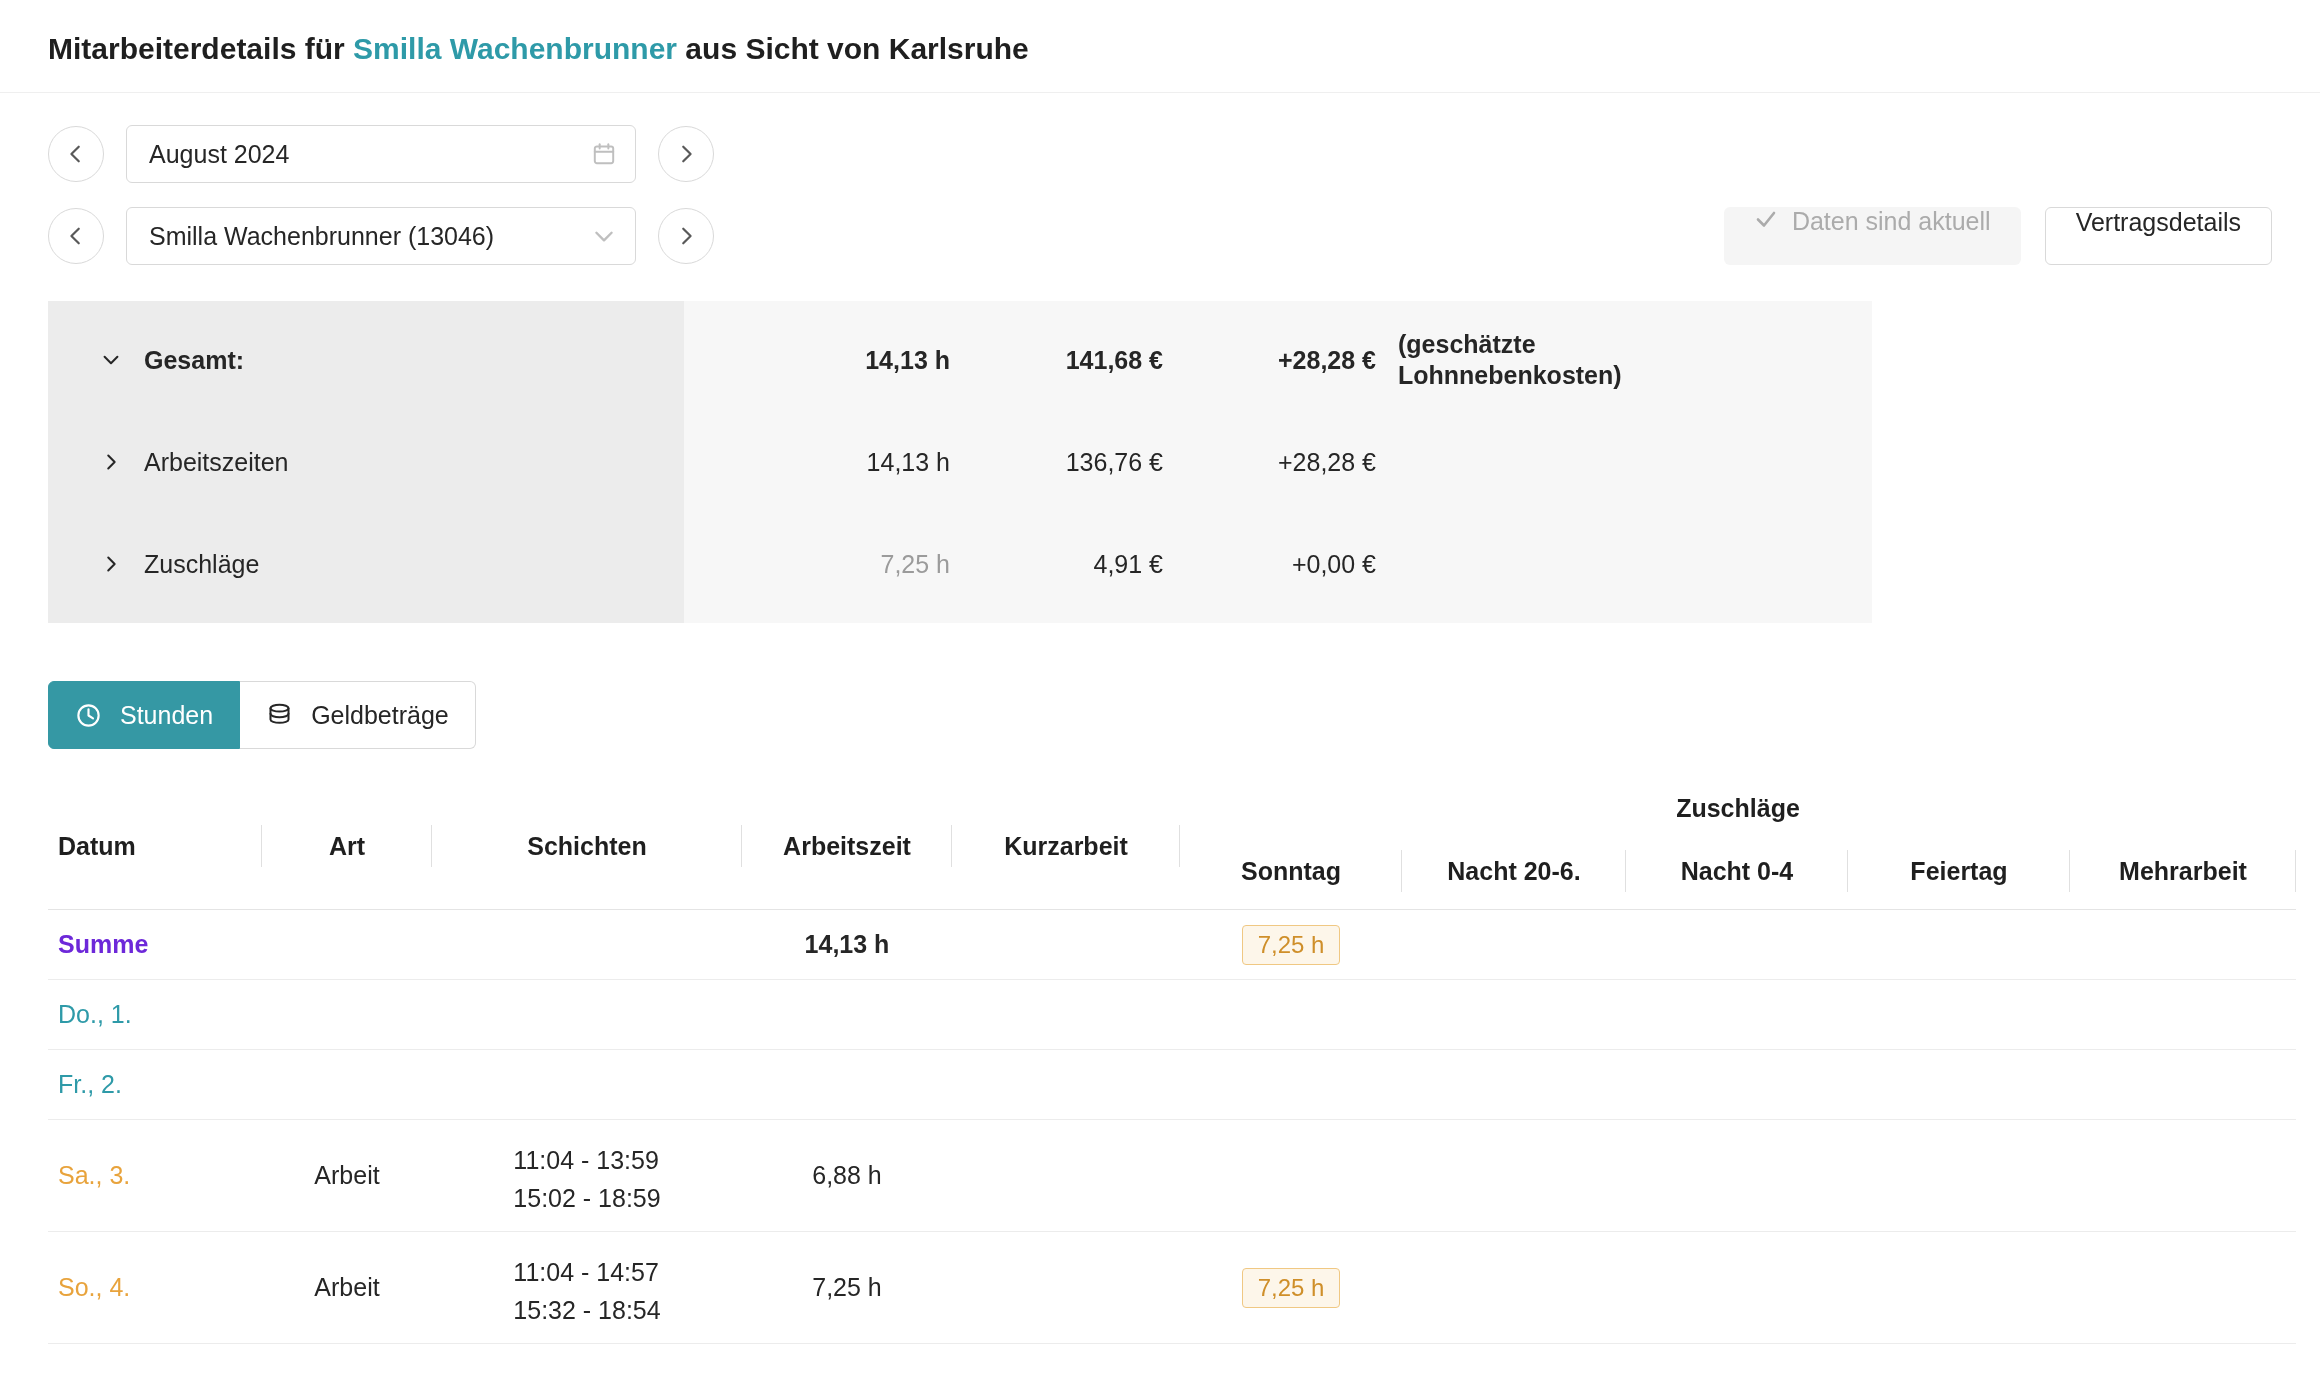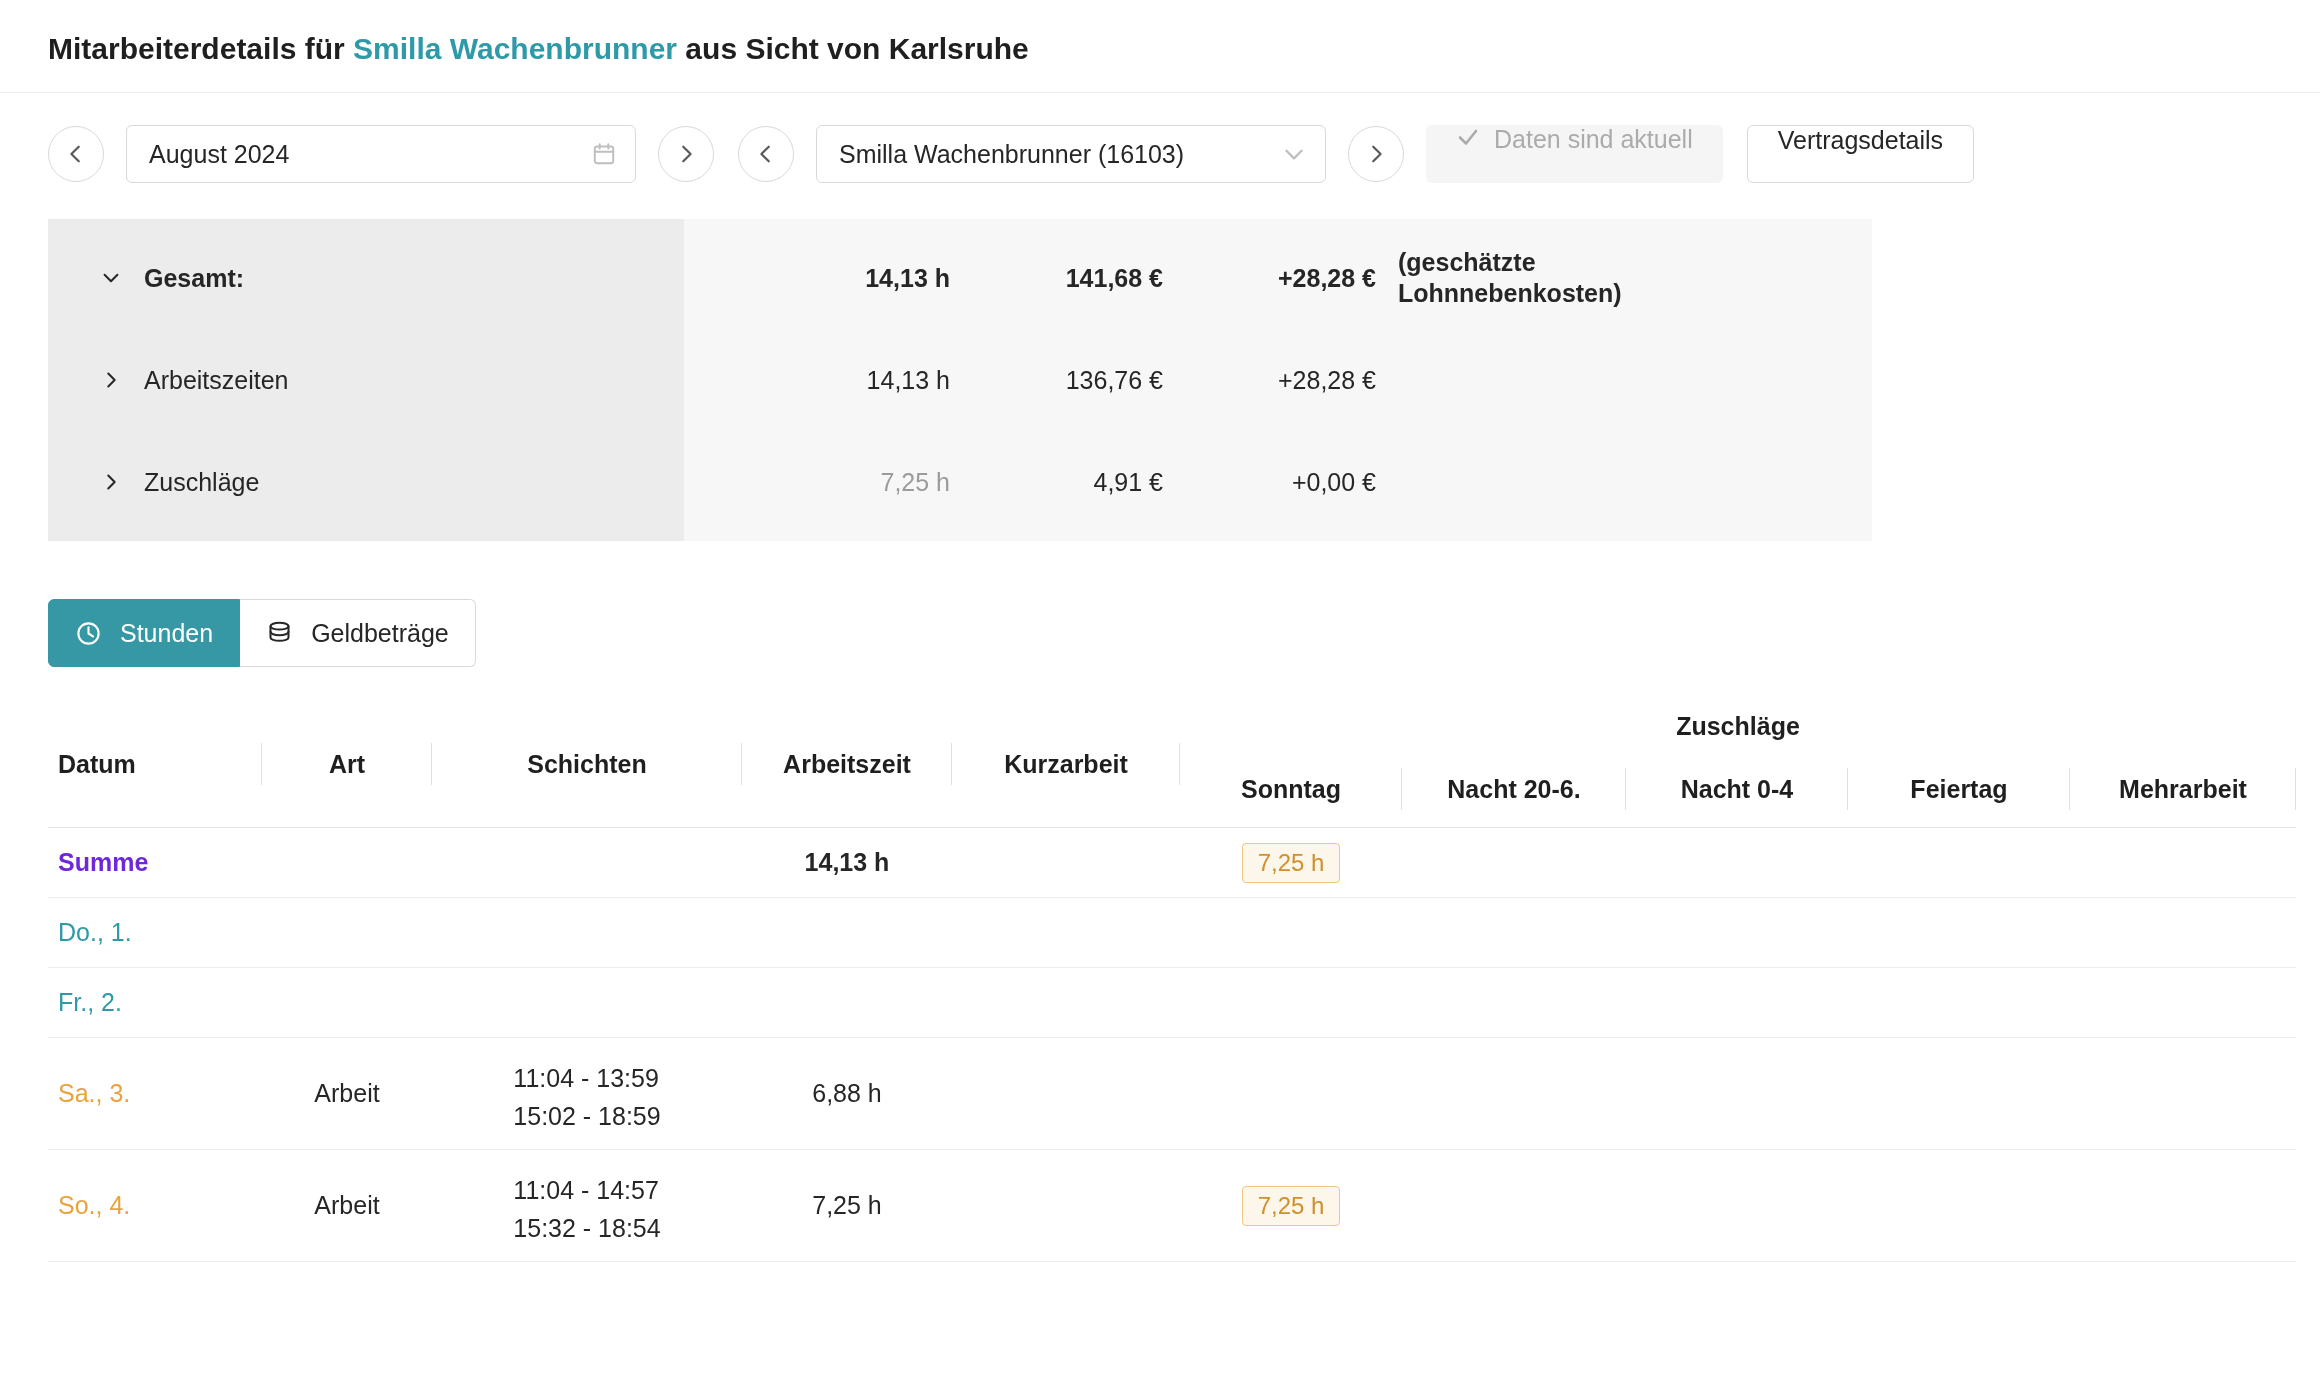--- a/index.html
+++ b/index.html
@@ -5,21 +5,21 @@
   * { box-sizing: border-box; margin: 0; padding: 0; }
   html, body { width: 2320px; height: 1388px; background: #ffffff; overflow: hidden; }
   body { font-family: "Liberation Sans", sans-serif; color: #262626; font-size: 25px; }
 
   
   .page-header { padding: 20px 48px 26px; border-bottom: 1px solid #efefef; }
   .page-title { font-size: 30px; font-weight: 600; color: #1f1f1f; margin-top: 12px; }
   .page-title .employee-link { color: #2e9aa8; }
 
   
-  .controls { margin: 32px 48px 0; display: flex; gap: 24px; }
+  .controls { margin: 32px 48px 0; display: flex; flex-direction: column; gap: 24px; }
   .control-row { display: flex; align-items: center; gap: 22px; }
   .circle-btn {
     width: 56px; height: 56px; border-radius: 50%;
     border: 1px solid #d9d9d9; background: #fff;
     display: flex; align-items: center; justify-content: center; cursor: pointer;
     flex: 0 0 auto;
   }
   .circle-btn svg { width: 22px; height: 22px; }
   .field {
     width: 510px; height: 58px; border: 1px solid #d9d9d9; border-radius: 6px;
@@ -143,21 +143,21 @@
     </button>
   </div>
 
   <div class="control-row">
     <button class="circle-btn">
       <svg viewBox="0 0 24 24" fill="none" stroke="#595959" stroke-width="2.4" stroke-linecap="round" stroke-linejoin="round">
           <polyline points="15 4 7 12 15 20"></polyline>
         </svg>
     </button>
     <div class="field">
-      <span class="select-value">Smilla Wachenbrunner (16103)</span>
+      <span class="select-value">Smilla Wachenbrunner (13046)</span>
       <span class="trail-icon">
         <svg viewBox="0 0 24 24" fill="none" stroke="#bfbfbf" stroke-width="2.2" stroke-linecap="round" stroke-linejoin="round">
             <polyline points="5 9 12 16 19 9"></polyline>
           </svg>
       </span>
     </div>
     <button class="circle-btn">
       <svg viewBox="0 0 24 24" fill="none" stroke="#595959" stroke-width="2.4" stroke-linecap="round" stroke-linejoin="round">
           <polyline points="9 4 17 12 9 20"></polyline>
         </svg>

